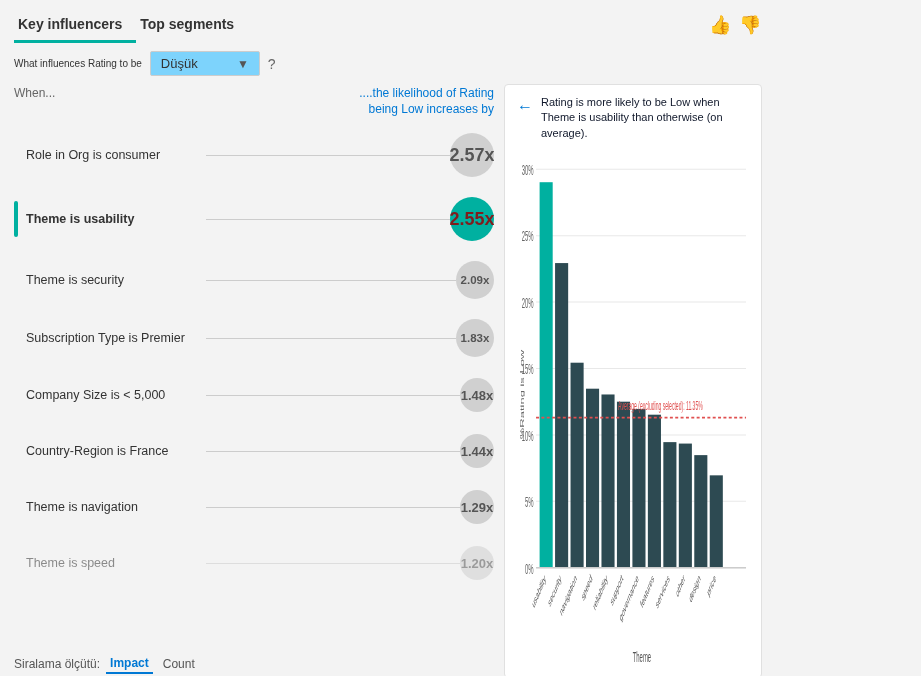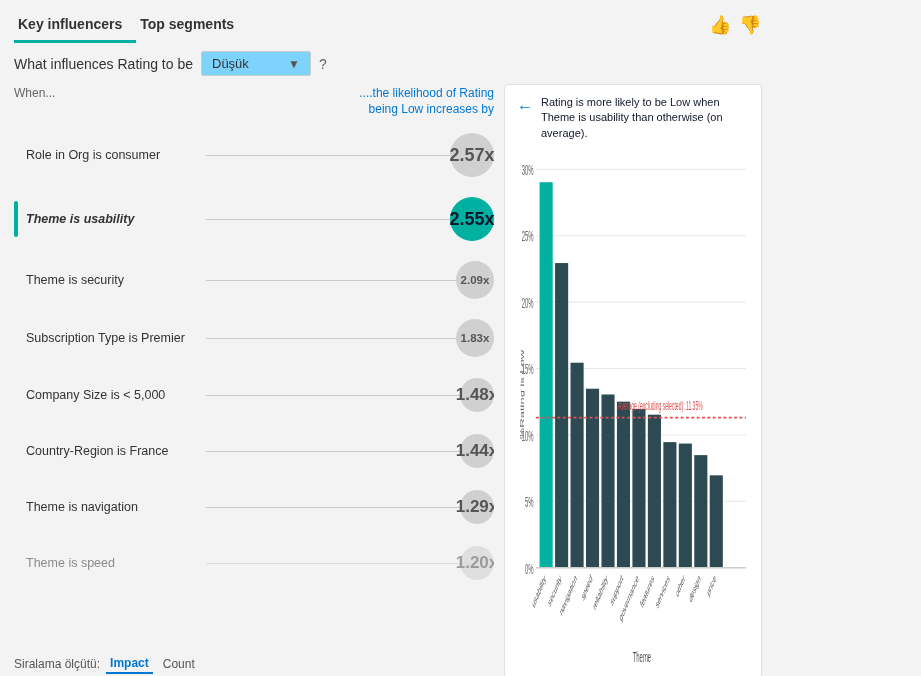--- a/index.html
+++ b/index.html
@@ -55,21 +55,21 @@
     }
     
     .subtitle-bar {
       display: flex;
       align-items: center;
       padding: 8px 14px;
       background: #f3f3f3;
       gap: 8px;
     }
     .subtitle-label {
-      font-size: 14px;
+      font-size: 10px;
       color: #333;
     }
     .dropdown {
       display: flex;
       align-items: center;
       background: #7dd3fc;
       border: 1px solid #ccc;
       border-radius: 2px;
       padding: 4px 10px;
       cursor: pointer;
@@ -126,21 +126,20 @@
       position: relative;
     }
     .influencer-row {
       display: flex;
       align-items: center;
       padding: 10px 0;
       position: relative;
     }
     .influencer-row.selected .row-label {
       font-weight: 700;
-      font-style: italic;
     }
     .selected-bar {
       width: 4px;
       height: 36px;
       background: #00b0a0;
       border-radius: 2px;
       margin-right: 8px;
       flex-shrink: 0;
     }
     .selected-bar.invisible {
@@ -174,31 +173,31 @@
       font-weight: 600;
       flex-shrink: 0;
       color: #555;
     }
     .bubble.default {
       background: #d0d0d0;
       color: #555;
     }
     .bubble.selected {
       background: #00b0a0;
-      color: #0f172a;
+      color: #7f1d1d;
     }
     .bubble.small {
       width: 38px;
       height: 38px;
       font-size: 11.5px;
     }
     .bubble.xsmall {
       width: 34px;
       height: 34px;
-      font-size: 17px;
+      font-size: 13px;
     }
     
     .sort-bar {
       display: flex;
       align-items: center;
       padding: 8px 0 4px 0;
       gap: 6px;
       font-size: 12px;
       color: #555;
     }

